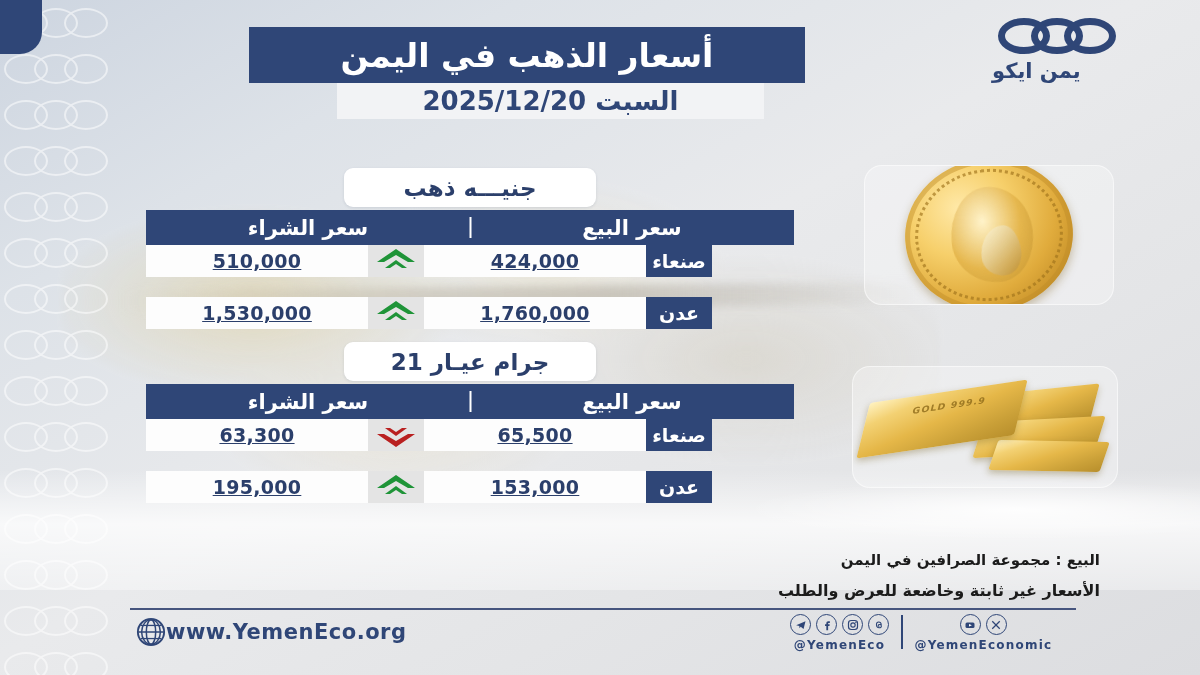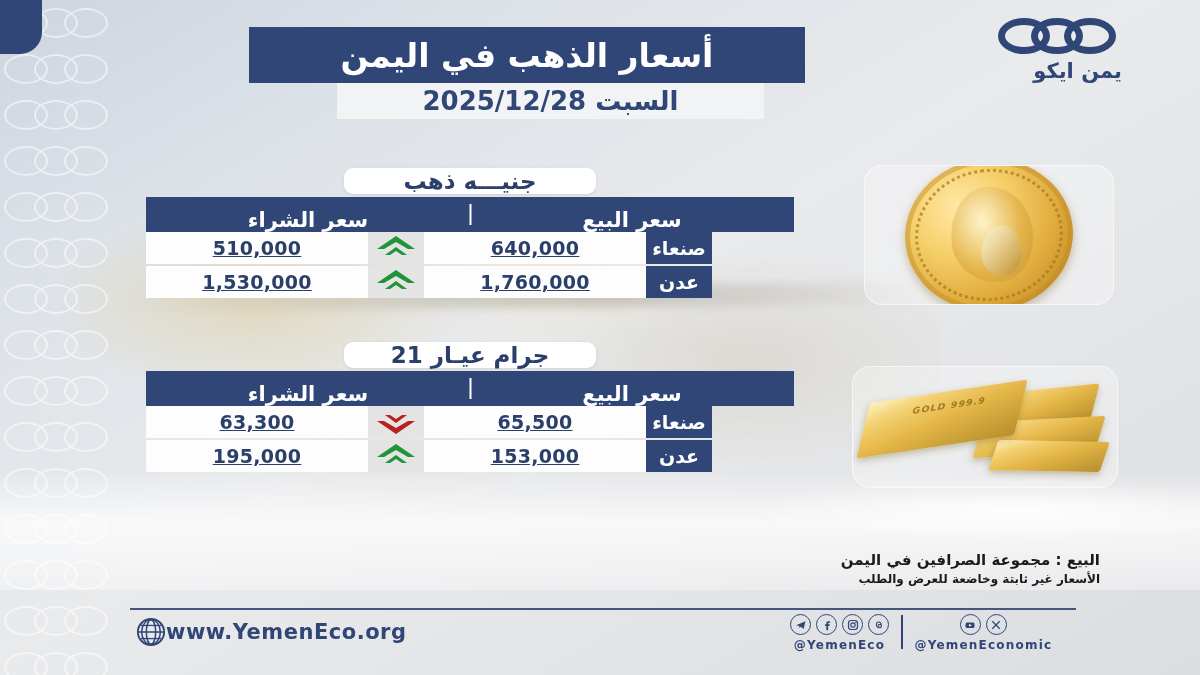--- a/index.html
+++ b/index.html
@@ -126,21 +126,21 @@
     letter-spacing: 1px;
     direction: rtl;
     white-space: nowrap;
   }
 
   
   .brand {
     position: absolute;
     right: 78px; top: 16px;
     width: 130px;
-    text-align: right;
+    text-align: left;
   }
   .brand-rings {
     position: relative;
     height: 40px;
     width: 118px;
     margin: 0 auto 3px auto;
   }
   .brand-rings .bring {
     position: absolute;
     top: 2px;
@@ -162,21 +162,21 @@
 
   
   .section { position: absolute; left: 146px; width: 648px; }
   .section-1 { top: 168px; }
   .section-2 { top: 342px; }
 
   .section-head {
     position: relative;
     margin: 0 auto;
     width: 252px;
-    height: 26px;
+    height: 39px;
     background: #ffffff;
     border-radius: 9px;
     display: flex;
     align-items: center;
     justify-content: center;
     box-shadow: 0 1px 3px rgba(40,55,90,.12);
     z-index: 4;
   }
   .section-head-text {
     color: #2b3f6b;
@@ -188,21 +188,20 @@
   }
 
   .table { position: relative; margin-top: 3px; }
 
   .thead {
     position: relative;
     display: flex;
     height: 35px;
     background: #2f4677;
     width: 648px;
-    align-items: flex-end;
   }
   .th {
     flex: 1;
     color: #ffffff;
     font-size: 21px;
     font-weight: bold;
     direction: rtl;
     display: flex;
     align-items: center;
     justify-content: center;
@@ -217,21 +216,21 @@
     background: #ffffff;
     transform: translateX(-0.5px);
   }
 
   .trow {
     display: flex;
     height: 32px;
     width: 648px;
     align-items: stretch;
   }
-  .trow + .trow { margin-top: 2px; }
+  .trow + .trow { margin-top: 20px; }
 
   .cell-buy, .cell-sell {
     width: 222px;
     background: #fdfdfd;
     color: #2b3f6b;
     font-size: 19px;
     font-weight: bold;
     display: flex;
     align-items: center;
     justify-content: center;
@@ -332,23 +331,23 @@
     direction: rtl;
   }
   .source-main {
     color: #1b1b1b;
     font-size: 15px;
     font-weight: bold;
     letter-spacing: .3px;
   }
   .source-sub {
     color: #1b1b1b;
-    font-size: 12px;
-    font-weight: bold;
-    margin-top: 3px;
+    font-size: 16px;
+    font-weight: bold;
+    margin-top: 12px;
   }
 
   
   .footer-rule {
     position: absolute;
     left: 130px; top: 608px;
     width: 946px; height: 2px;
     background: #46557e;
   }
   .footer-site {
@@ -484,21 +483,21 @@
         <span class="wm-ring r2"></span>
         <span class="wm-ring r3"></span>
       </div>
     </div>
   <div class="corner-tab"></div>
 
   <div class="title-bar">
     <span class="title-text">أسعار الذهب في اليمن</span>
   </div>
   <div class="date-bar">
-    <span class="date-text">السبت 2025/12/28</span>
+    <span class="date-text">السبت 2025/12/20</span>
   </div>
 
   <div class="brand">
     <div class="brand-rings">
       <span class="bring b1"></span>
       <span class="bring b2"></span>
       <span class="bring b3"></span>
     </div>
     <div class="brand-name">يمن ايكو</div>
   </div>
@@ -515,21 +514,21 @@
       </div>
 
       <div class="trow">
         <div class="cell-buy">510,000</div>
         <div class="cell-arrow">
           <svg class="arrow-ico" width="40" height="26" viewBox="0 0 40 26">
             <polygon points="20,1 39,14 32,14 20,7 8,14 1,14" fill="#1f9438"></polygon>
             <polygon points="20,12 31,20 26,20 20,16 14,20 9,20" fill="#1f9438"></polygon>
           </svg>
         </div>
-        <div class="cell-sell">640,000</div>
+        <div class="cell-sell">424,000</div>
         <div class="cell-city">صنعاء</div>
       </div>
 
       <div class="trow">
         <div class="cell-buy">1,530,000</div>
         <div class="cell-arrow">
           <svg class="arrow-ico" width="40" height="26" viewBox="0 0 40 26">
             <polygon points="20,1 39,14 32,14 20,7 8,14 1,14" fill="#1f9438"></polygon>
             <polygon points="20,12 31,20 26,20 20,16 14,20 9,20" fill="#1f9438"></polygon>
           </svg>

